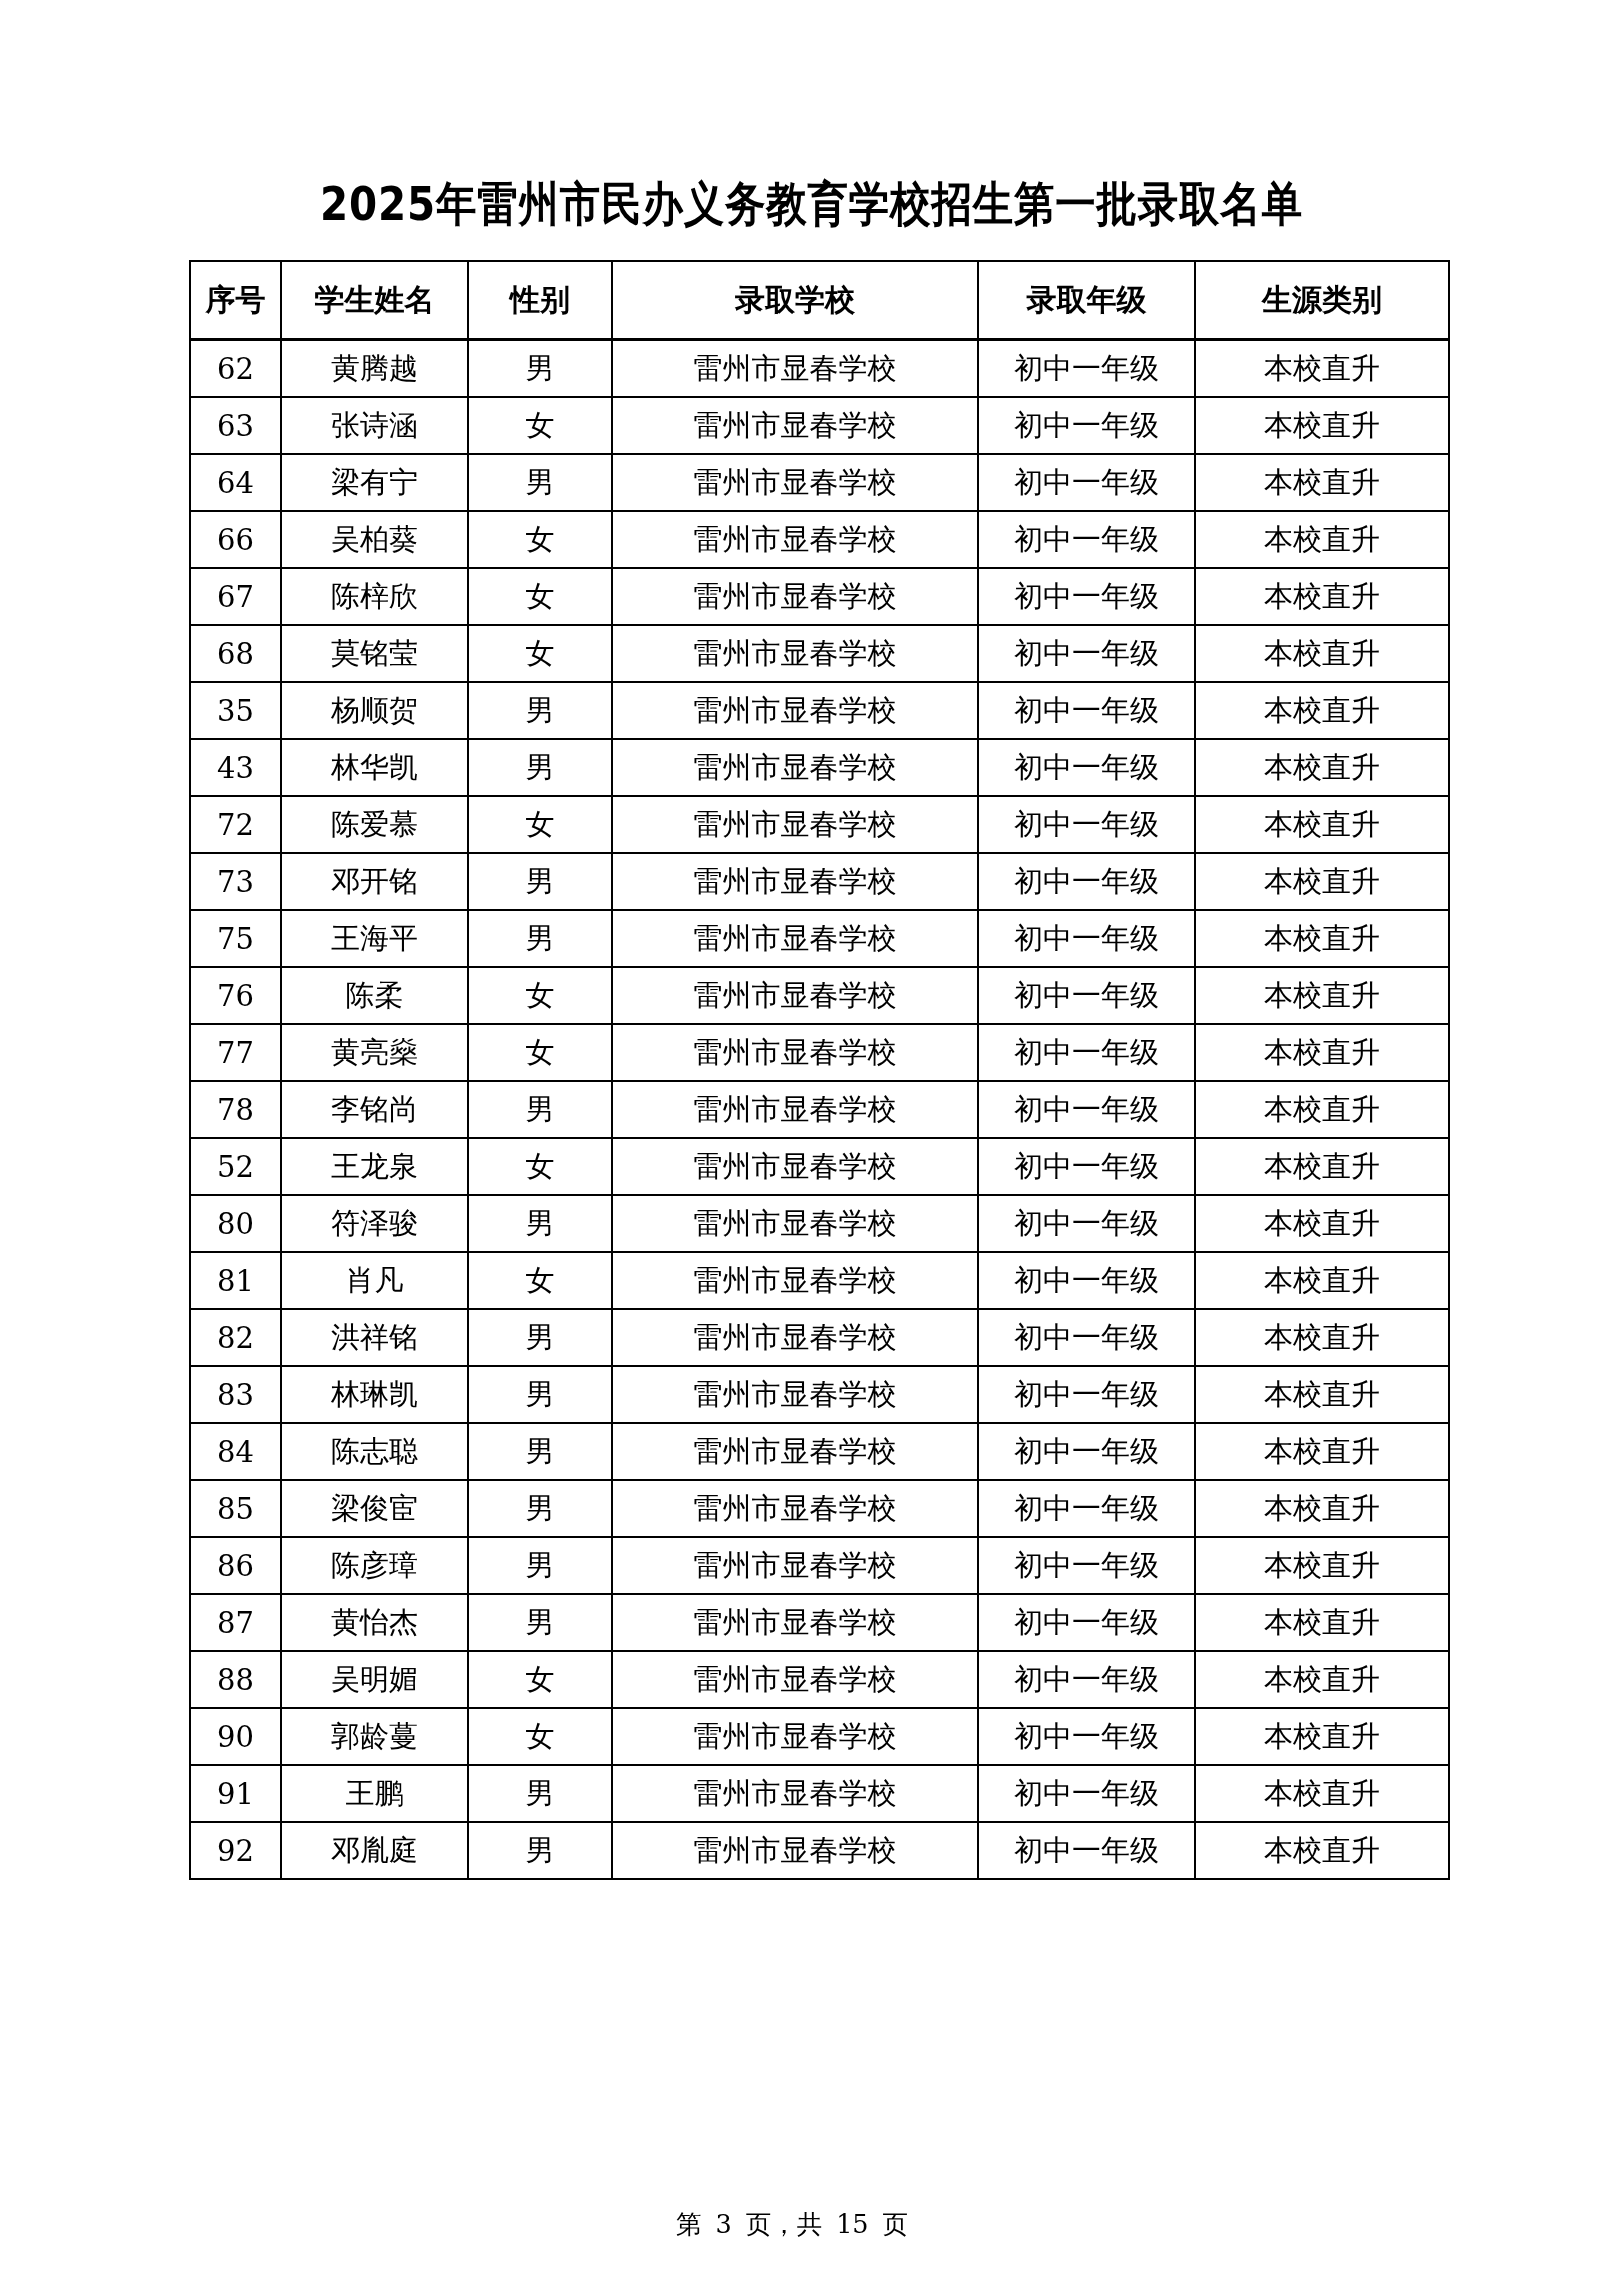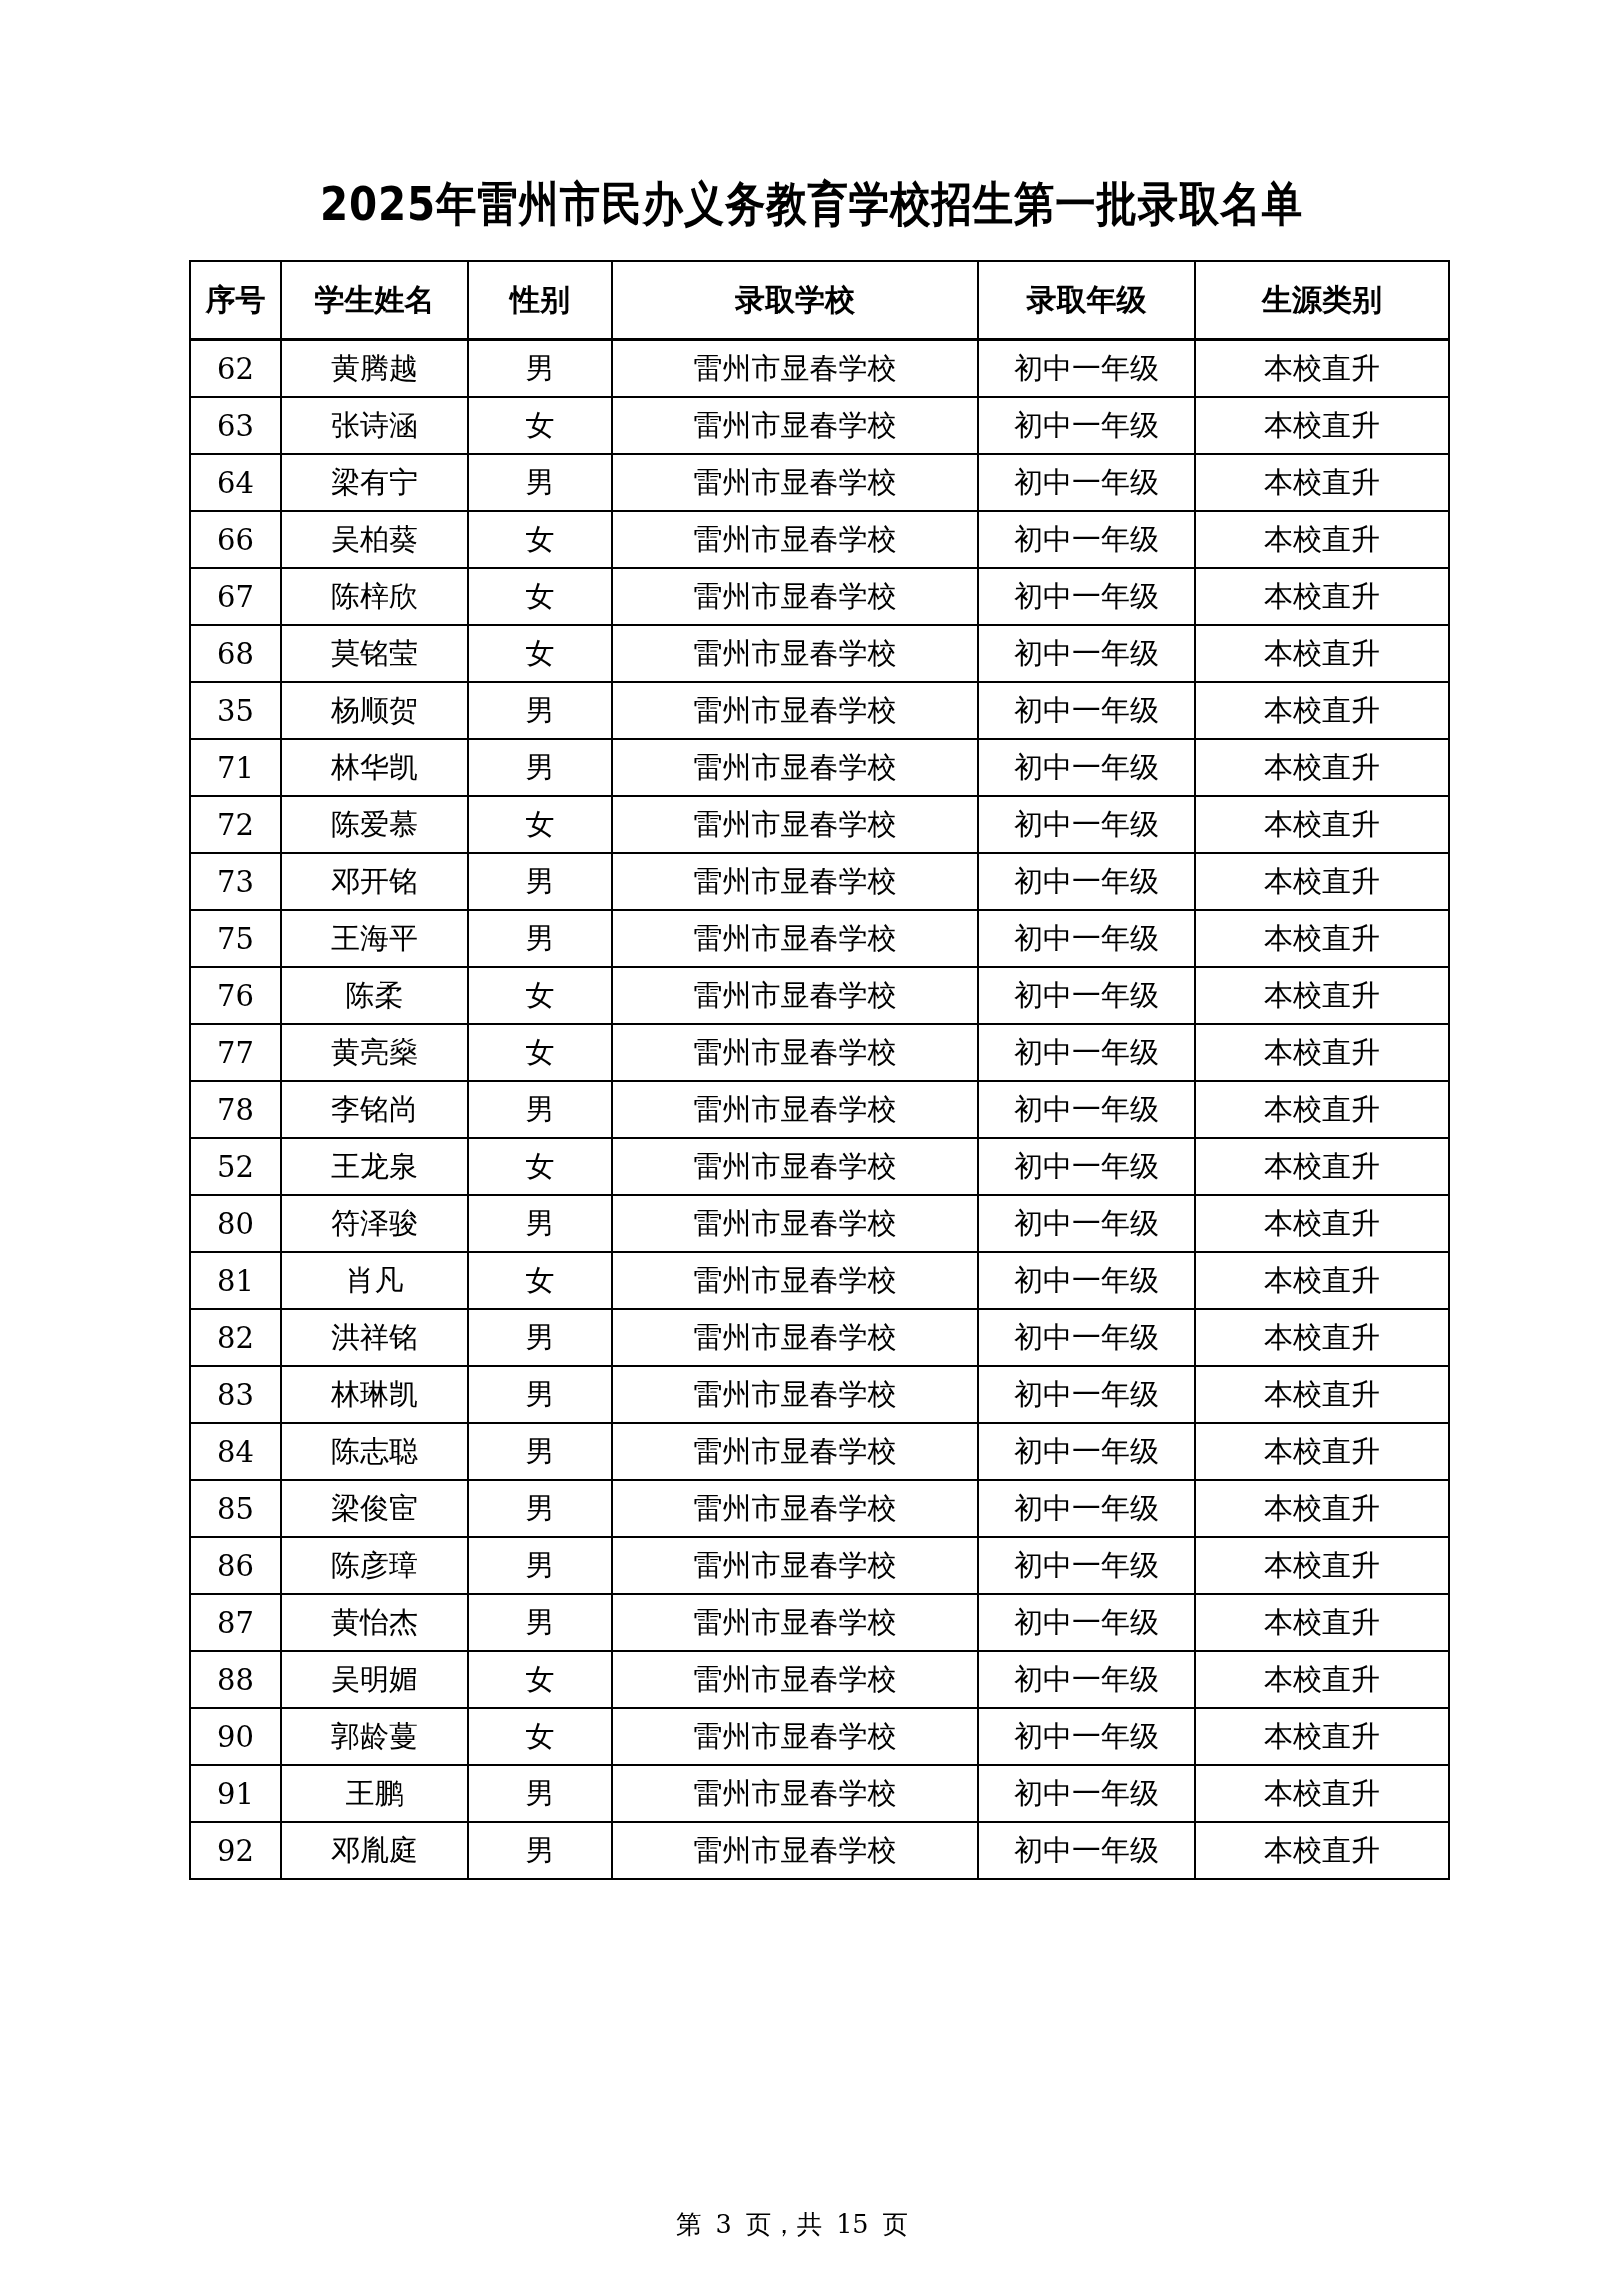--- a/index.html
+++ b/index.html
@@ -120,21 +120,21 @@
       </tr>
       <tr>
         <td>35</td>
         <td>杨顺贺</td>
         <td>男</td>
         <td>雷州市显春学校</td>
         <td>初中一年级</td>
         <td>本校直升</td>
       </tr>
       <tr>
-        <td>71</td>
+        <td>43</td>
         <td>林华凯</td>
         <td>男</td>
         <td>雷州市显春学校</td>
         <td>初中一年级</td>
         <td>本校直升</td>
       </tr>
       <tr>
         <td>72</td>
         <td>陈爱慕</td>
         <td>女</td>

